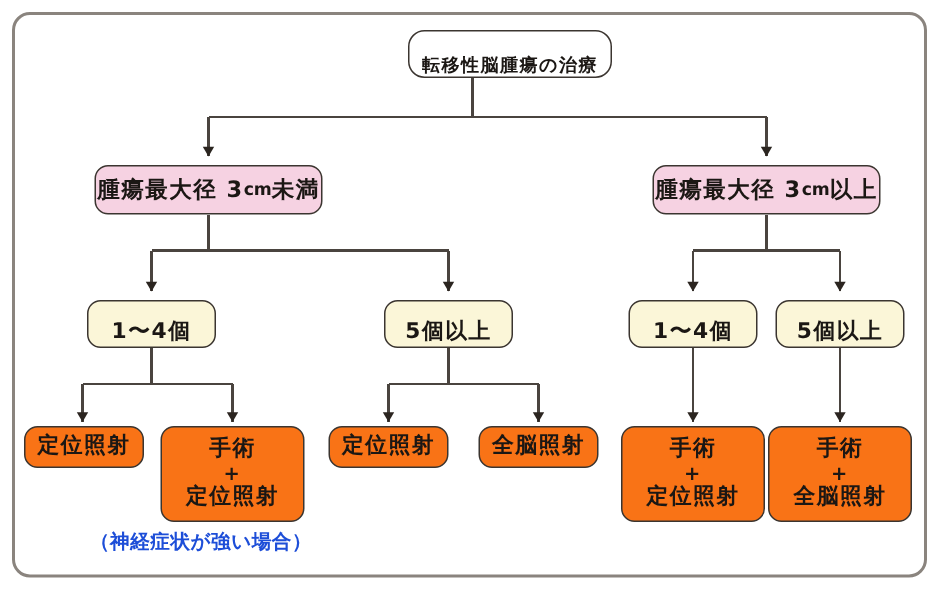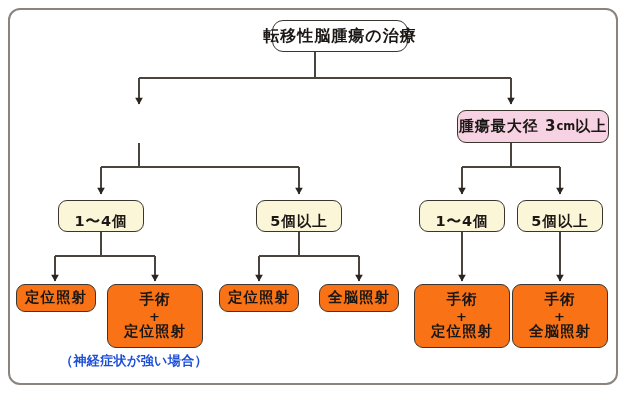--- a/index.html
+++ b/index.html
@@ -51,24 +51,25 @@
     flex-direction: column;
     align-items: center;
     justify-content: center;
     text-align: center;
     font-weight: bold;
     letter-spacing: 0.5px;
     line-height: 1.22;
     white-space: nowrap;
   }
   .node.root {
-    font-size: 16px;
+    font-size: 12px;
     border-width: 1.6px;
     border-radius: 11px;
     letter-spacing: 1px;
+    justify-content: flex-end;
   }
   .node.pink {
     background: #f6d2e2;
     border-color: #3b3530;
     font-size: 15px;
     letter-spacing: 1px;
   }
   .node.yellow {
     background: #fbf6d8;
     border-color: #3b3530;
@@ -149,22 +150,25 @@
       <path d="M462,232 L462,281" marker-end="url(#arrowhead)"></path>
 
       <path d="M560,232 L560,281" marker-end="url(#arrowhead)"></path>
     </g>
   </svg>
 
   <div class="node root" style="left:272px; top:20px; width:136px; height:32px;">
     <span class="line">転移性脳腫瘍の治療</span>
   </div>
 
-
-  <div class="node pink" style="left:435px; top:110px; width:152px; height:33px;margin-left:22px;">
+  <div class="node pink" style="left:63px; top:110px; width:152px; height:33px;">
+    <span class="line"><span>腫瘍最大径 3</span><span class="unit">cm</span><span>未満</span></span>
+  </div>
+
+  <div class="node pink" style="left:435px; top:110px; width:152px; height:33px;">
     <span class="line"><span>腫瘍最大径 3</span><span class="unit">cm</span><span>以上</span></span>
   </div>
 
   <div class="node yellow" style="left:58px; top:200px; width:86px; height:32px;">
     <span class="line">1〜4個</span>
   </div>
 
   <div class="node yellow" style="left:256px; top:200px; width:86px; height:32px;">
     <span class="line">5個以上</span>
   </div>

